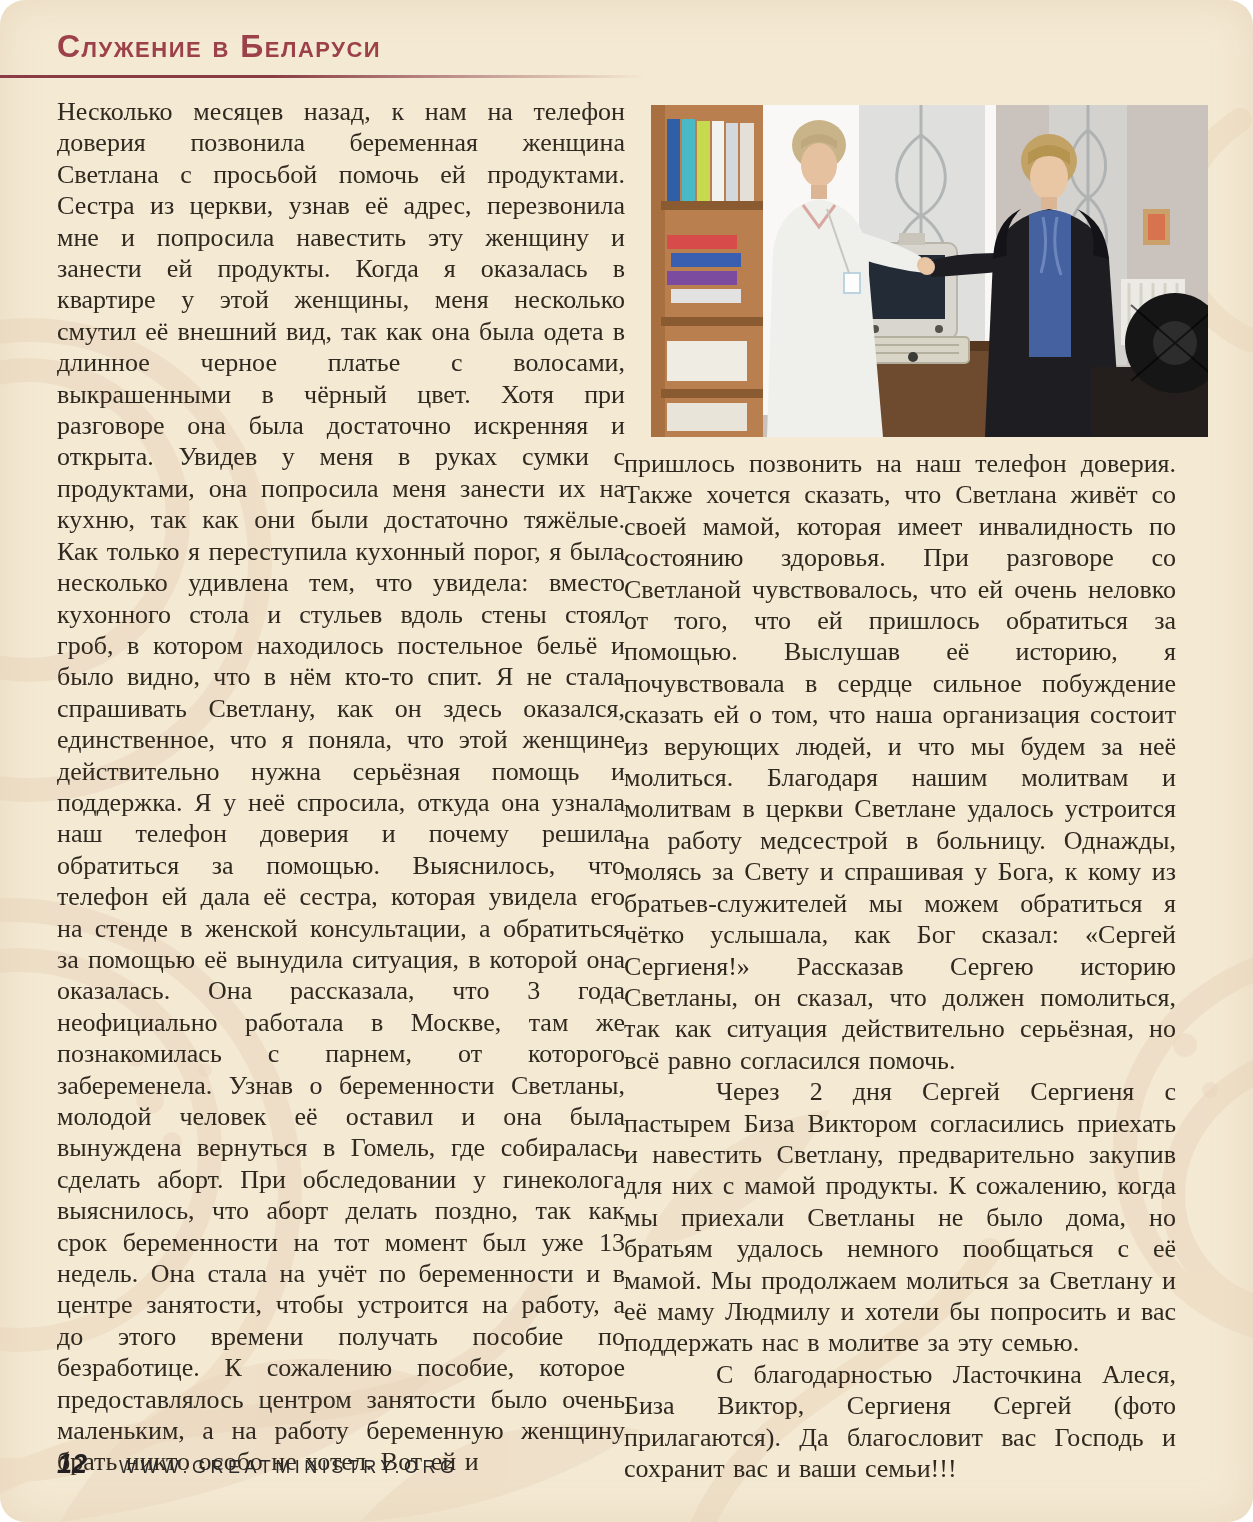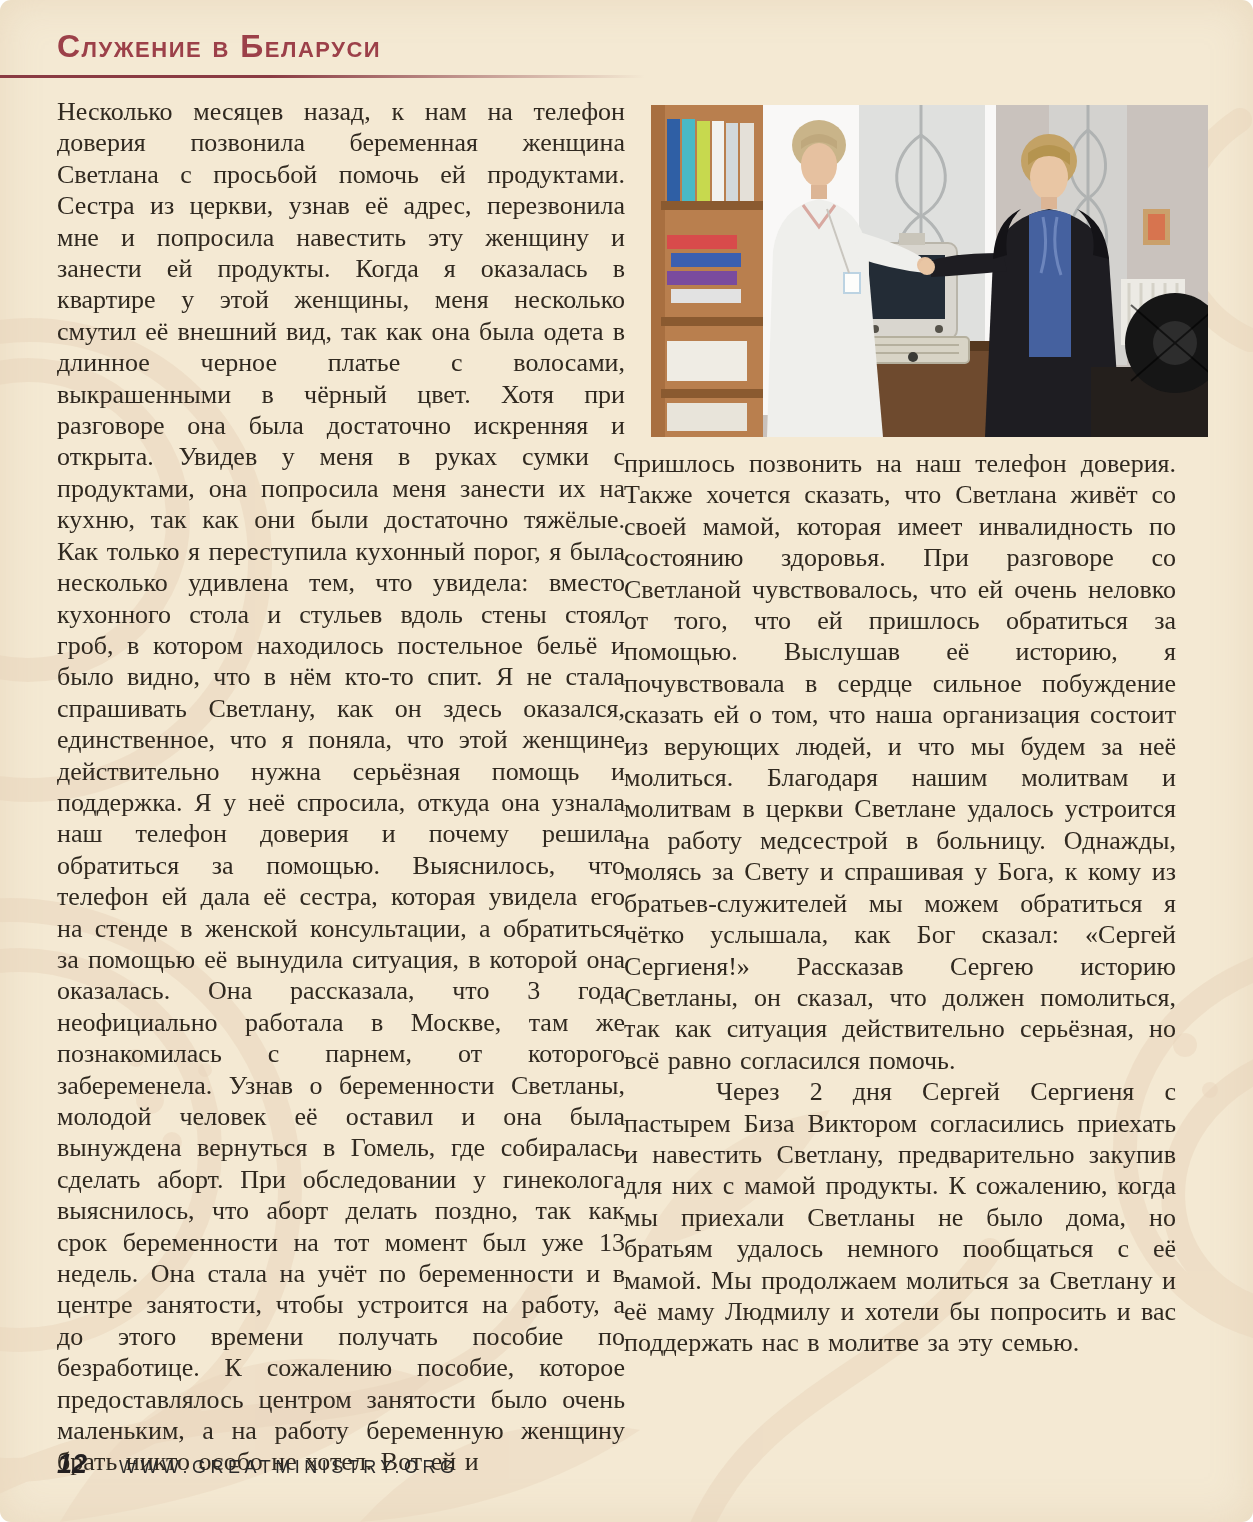--- a/index.html
+++ b/index.html
@@ -1,20 +1,20 @@
 <!DOCTYPE html>
 <html><head>
 <meta charset="utf-8">
 <style>
   html,body{margin:0;padding:0;background:#ffffff;}
   .page{
     position:relative;
     width:1253px;height:1522px;
     background:#f4e9d3;
-    border-radius:11px;
+    border-radius:25px;
     overflow:hidden;
     font-family:"Liberation Serif", serif;
     color:#302920;
     box-shadow:inset 0 0 40px rgba(205,170,130,0.25);
   }
   .ornaments{position:absolute;left:0;top:0;width:1253px;height:1522px;pointer-events:none;}
   .header-title{
     position:absolute;left:57px;top:28px;
     font-family:"Liberation Sans", sans-serif;
     font-weight:bold;
@@ -207,20 +207,21 @@
     </svg>
   </figure>
 
   <div class="col col-left">
     <p>Несколько месяцев назад, к нам на телефон доверия позвонила беременная женщина Светлана с просьбой помочь ей продуктами. Сестра из церкви, узнав её адрес, перезвонила мне и попросила навестить эту женщину и занести ей продукты. Когда я оказалась в квартире у этой женщины, меня несколько смутил её внешний вид, так как она была одета в длинное черное платье с волосами, выкрашенными в чёрный цвет. Хотя при разговоре она была достаточно искренняя и открыта. Увидев у меня в руках сумки с продуктами, она попросила меня занести их на кухню, так как они были достаточно тяжёлые. Как только я переступила кухонный порог, я была несколько удивлена тем, что увидела: вместо кухонного стола и стульев вдоль стены стоял гроб, в котором находилось постельное бельё и было видно, что в нём кто-то спит. Я не стала спрашивать Светлану, как он здесь оказался, единственное, что я поняла, что этой женщине действительно нужна серьёзная помощь и поддержка. Я у неё спросила, откуда она узнала наш телефон доверия и почему решила обратиться за помощью. Выяснилось, что телефон ей дала её сестра, которая увидела его на стенде в женской консультации, а обратиться за помощью её вынудила ситуация, в которой она оказалась. Она рассказала, что 3 года неофициально работала в Москве, там же познакомилась с парнем, от которого забеременела. Узнав о беременности Светланы, молодой человек её оставил и она была вынуждена вернуться в Гомель, где собиралась сделать аборт. При обследовании у гинеколога выяснилось, что аборт делать поздно, так как срок беременности на тот момент был уже 13 недель. Она стала на учёт по беременности и в центре занятости, чтобы устроится на работу, а до этого времени получать пособие по безработице. К сожалению пособие, которое предоставлялось центром занятости было очень маленьким, а на работу беременную женщину брать никто особо не хотел. Вот ей и</p>
   </div>
 
   <div class="col col-right">
     <p>пришлось позвонить на наш телефон доверия. Также хочется сказать, что Светлана живёт со своей мамой, которая имеет инвалидность по состоянию здоровья. При разговоре со Светланой чувствовалось, что ей очень неловко от того, что ей пришлось обратиться за помощью. Выслушав её историю, я почувствовала в сердце сильное побуждение сказать ей о том, что наша организация состоит из верующих людей, и что мы будем за неё молиться. Благодаря нашим молитвам и молитвам в церкви Светлане удалось устроится на работу медсестрой в больницу. Однажды, молясь за Свету и спрашивая у Бога, к кому из братьев-служителей мы можем обратиться я чётко услышала, как Бог сказал: «Сергей Сергиеня!» Рассказав Сергею историю Светланы, он сказал, что должен помолиться, так как ситуация действительно серьёзная, но всё равно согласился помочь.</p>
     <p class="indent">Через 2 дня Сергей Сергиеня с пастырем Биза Виктором согласились приехать и навестить Светлану, предварительно закупив для них с мамой продукты. К сожалению, когда мы приехали Светланы не было дома, но братьям удалось немного пообщаться с её мамой. Мы продолжаем молиться за Светлану и её маму Людмилу и хотели бы попросить и вас поддержать нас в молитве за эту семью.</p>
+    <p class="indent">С благодарностью Ласточкина Алеся, Биза Виктор, Сергиеня Сергей (фото прилагаются). Да благословит вас Господь и сохранит вас и ваши семьи!!!</p>
   </div>
 
   <div class="footer">
     <span class="page-num">12</span>
     <span class="website">WWW.GREATMINISTRY.ORG</span>
   </div>
 
 </div>
 
 </body></html>

